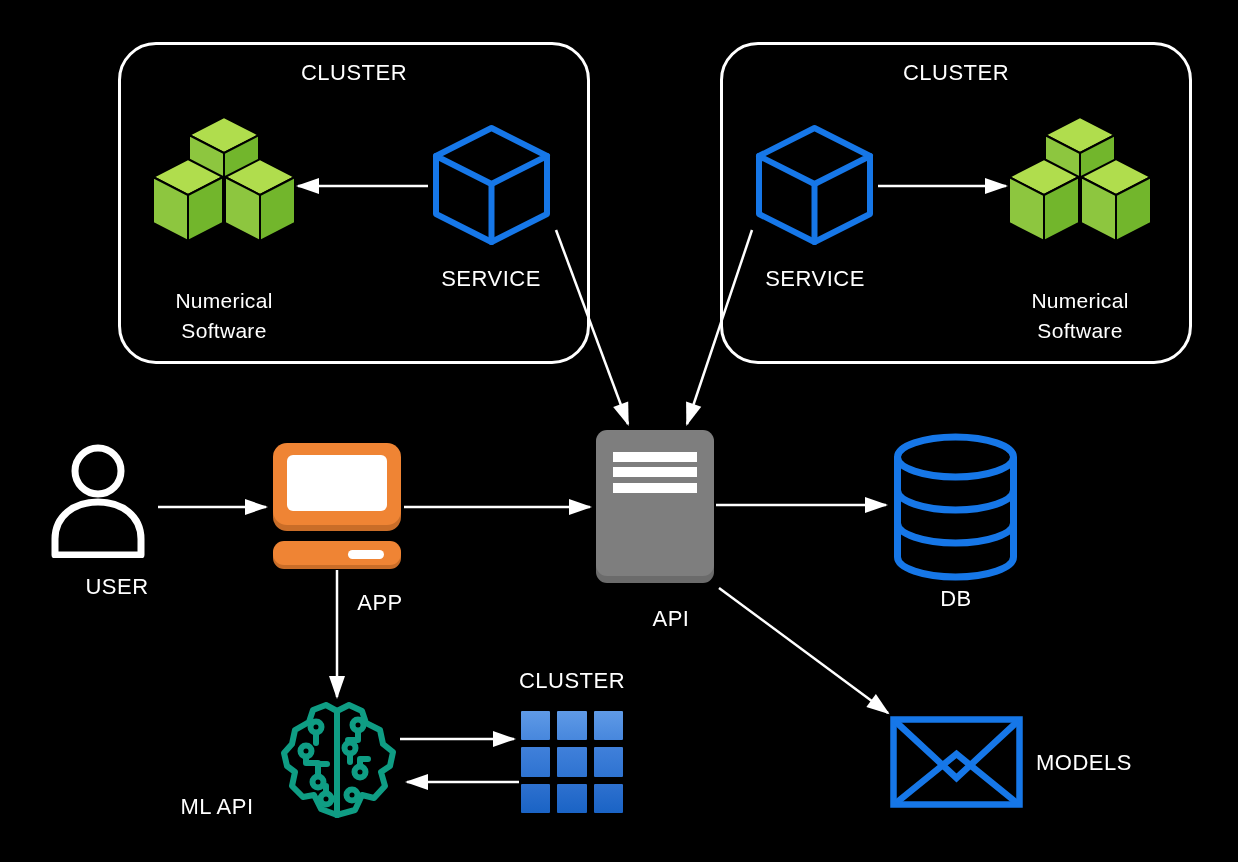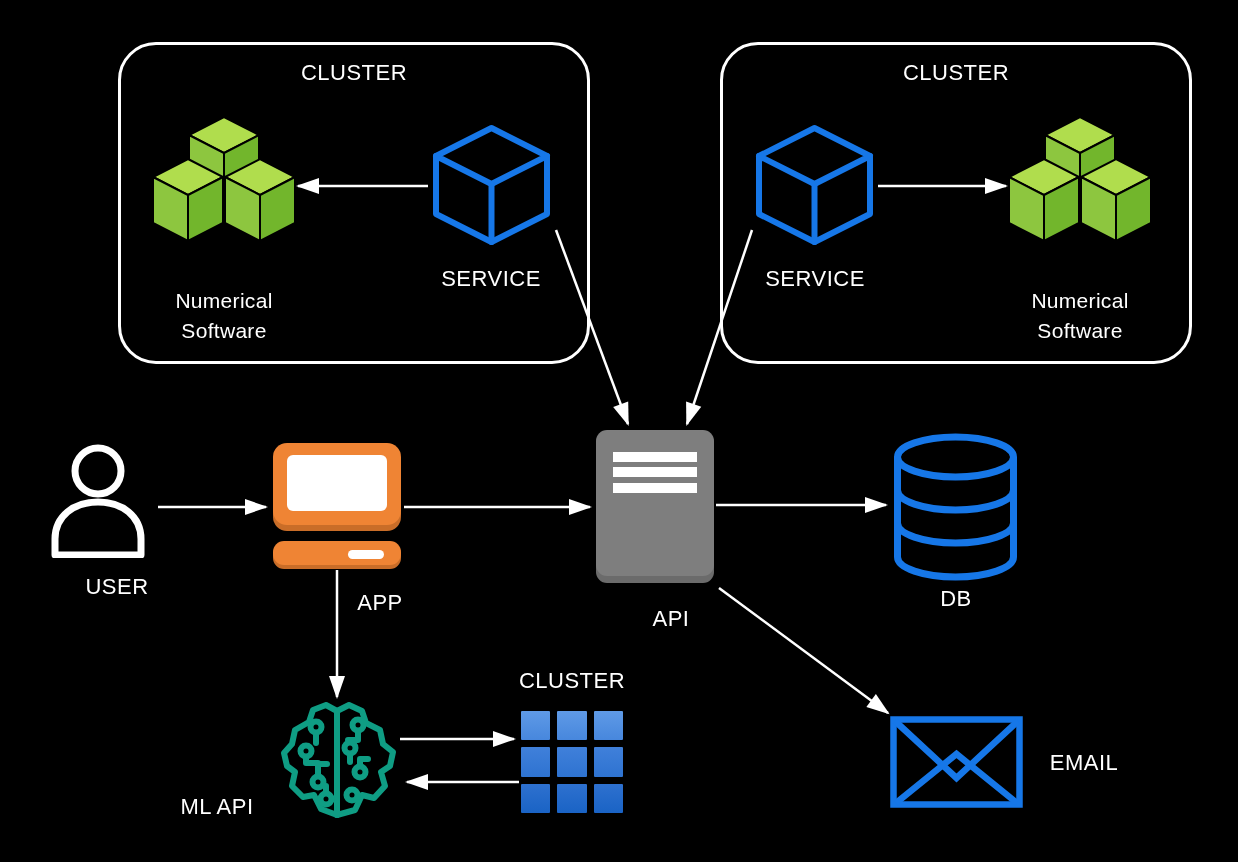--- a/index.html
+++ b/index.html
@@ -178,15 +178,15 @@
   </div>
   <div class="lbl" style="left:572px;top:670px">CLUSTER</div>
 
   <svg class="icon" style="left:890px;top:716px" width="133" height="92" viewBox="0 0 133 92">
     <g class="s-blue f-none" stroke-width="6.5">
       <rect x="3.5" y="3.5" width="126" height="85"></rect>
       <path d="M5,5 L66.5,62 L128,5"></path>
       <path d="M6,87 L66.5,38 L127,87"></path>
     </g>
   </svg>
-  <div class="lbl" style="left:1084px;top:752px">EMAIL</div>
+  <div class="lbl" style="left:1084px;top:752px">MODELS</div>
 
 </div>
 
 </body></html>

